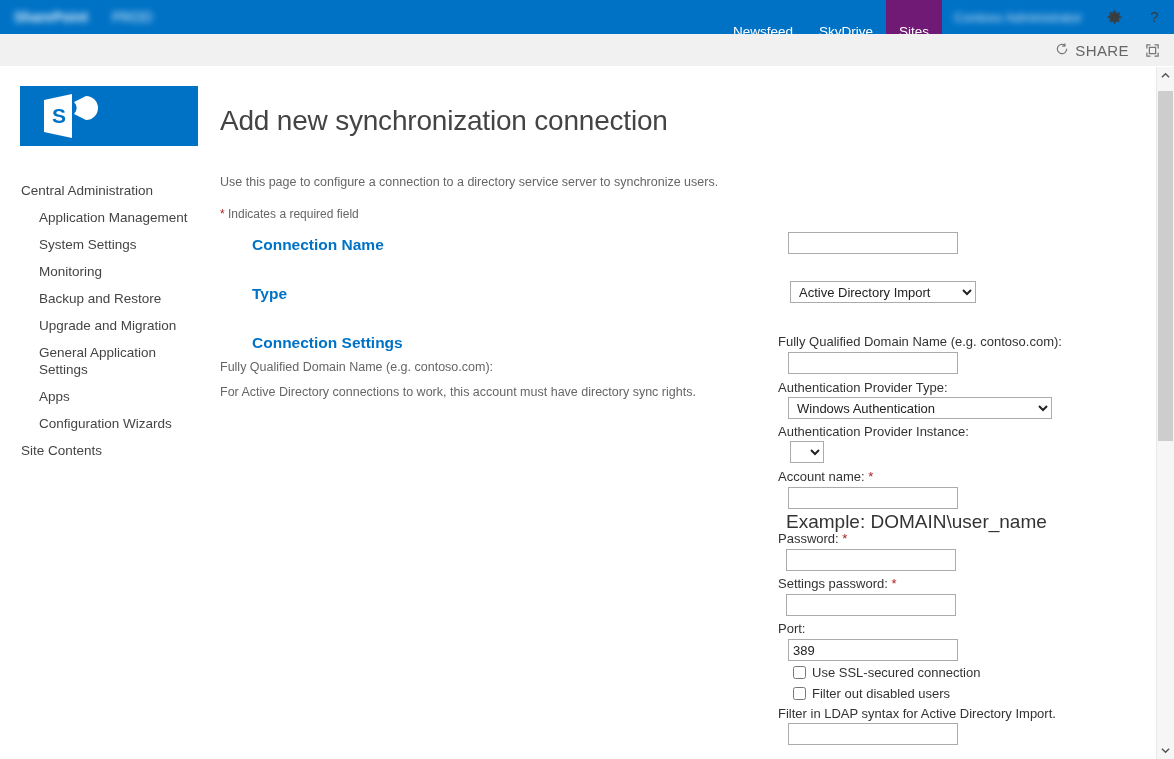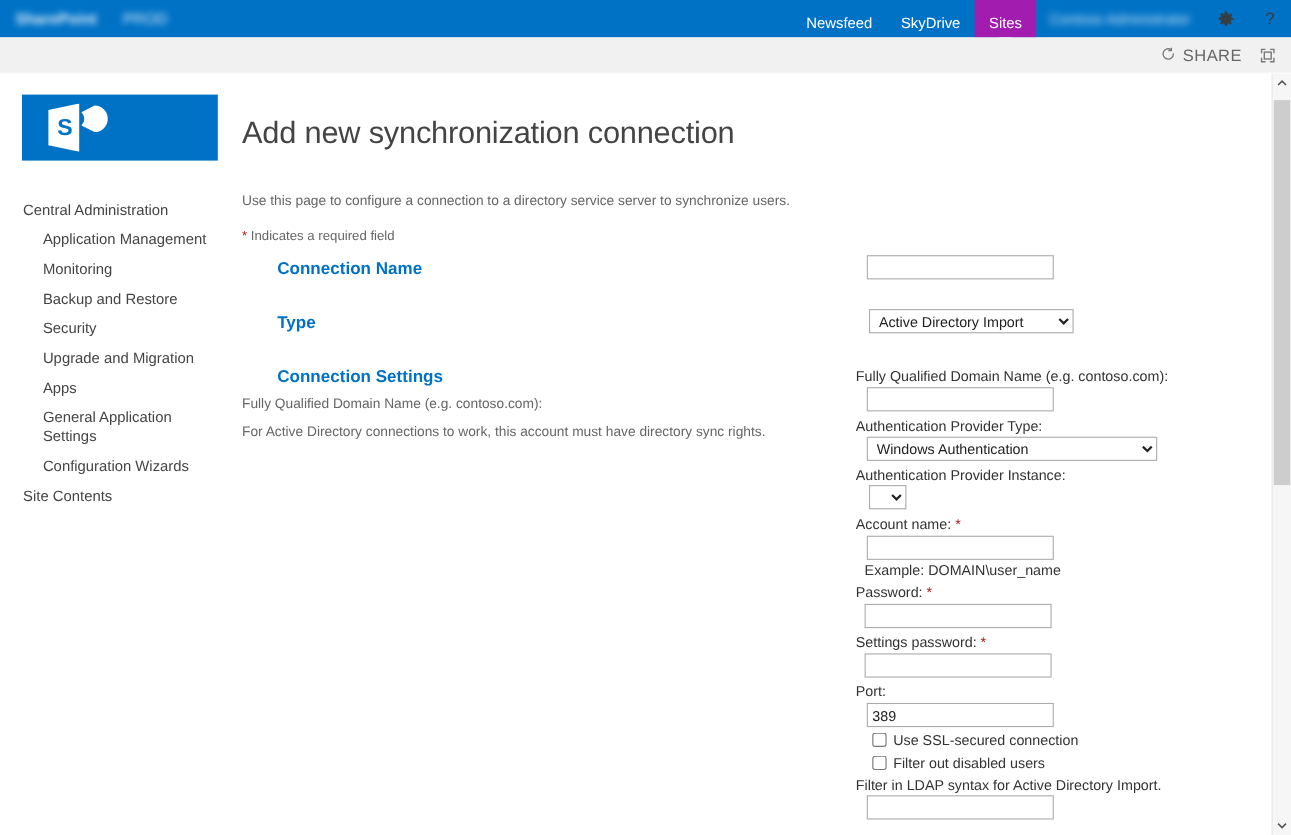--- a/index.html
+++ b/index.html
@@ -31,28 +31,28 @@
     user-select: none;
   }
   .brand-text { font-weight: bold; }
   .suitebar-right {
     margin-left: auto;
     display: flex; align-items: center; height: 34px;
   }
   .suite-link {
     color: #ffffff;
     font-size: 13.5px;
-    padding: 4px 13px;
+    padding: 15px 13px;
     line-height: 34px;
     height: 34px;
     text-decoration: none;
     white-space: nowrap;
   }
   .suite-link.active {
-    background: #a21caf;
+    background: #701a75;
     position: relative;
   }
   .suite-link.active::after {
     content: "";
     position: absolute;
     left: 50%; bottom: -6px;
     transform: translateX(-50%);
     width: 0; height: 0;
     border-left: 6px solid transparent;
     border-right: 6px solid transparent;
@@ -157,21 +157,21 @@
   }
 
   .fld-label {
     position: absolute;
     font-size: 13px; color: #333333;
     white-space: nowrap;
   }
   .fld-label .star { color: #a22; }
   .fld-hint {
     position: absolute;
-    font-size: 13px; color: #333333;
+    font-size: 19px; color: #333333;
     white-space: nowrap;
   }
 
   input.txt {
     position: absolute;
     height: 22px;
     border: 1px solid #ababab;
     background: #ffffff;
     font-family: "Liberation Sans", sans-serif;
     font-size: 13px;
@@ -276,26 +276,26 @@
       <path d="M2 6 L30 0 L30 44 L2 38 Z" fill="#ffffff"></path>
       <text x="10" y="29" font-family="Liberation Sans, sans-serif" font-size="21" font-weight="bold" fill="#0072C6">S</text>
       <path d="M32 8 a8 8 0 0 1 0 12 l12 6 a12 12 0 0 0 0 -24 Z" fill="#ffffff"></path>
       <path d="M33 9 L44 3 a11 11 0 0 1 0 22 L33 19 a7 7 0 0 0 0 -10 Z" fill="#ffffff"></path>
     </svg>
   </div>
 
   <ul class="nav-list">
     <li class="nav-item">Central Administration</li>
     <li class="nav-item sub">Application Management</li>
+    <li class="nav-item sub">System Settings</li>
     <li class="nav-item sub">Monitoring</li>
     <li class="nav-item sub">Backup and Restore</li>
-    <li class="nav-item sub">Security</li>
     <li class="nav-item sub">Upgrade and Migration</li>
+    <li class="nav-item sub">General Application Settings</li>
     <li class="nav-item sub">Apps</li>
-    <li class="nav-item sub">General Application Settings</li>
     <li class="nav-item sub">Configuration Wizards</li>
     <li class="nav-item">Site Contents</li>
   </ul>
 </div>
 
 <div class="content">
 
   <div class="page-title">Add new synchronization connection</div>
   <div class="page-desc">Use this page to configure a connection to a directory service server to synchronize users.</div>
   <div class="req-note">

